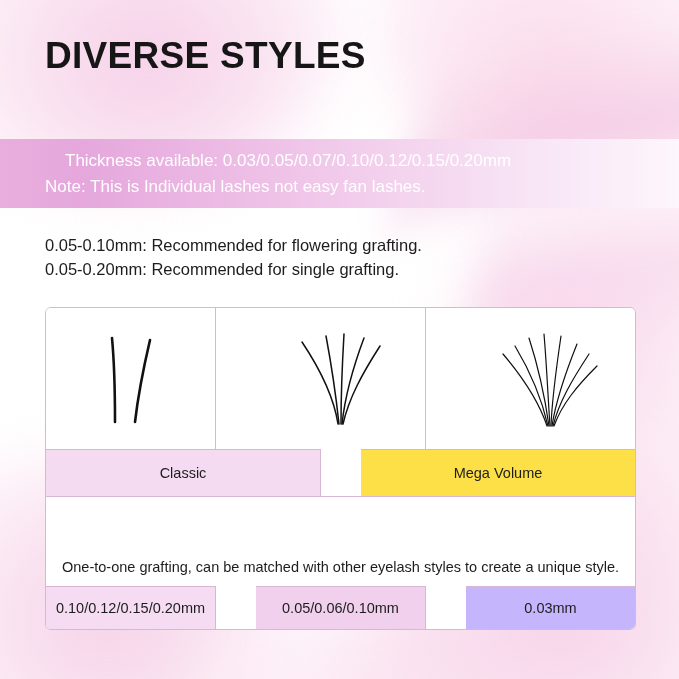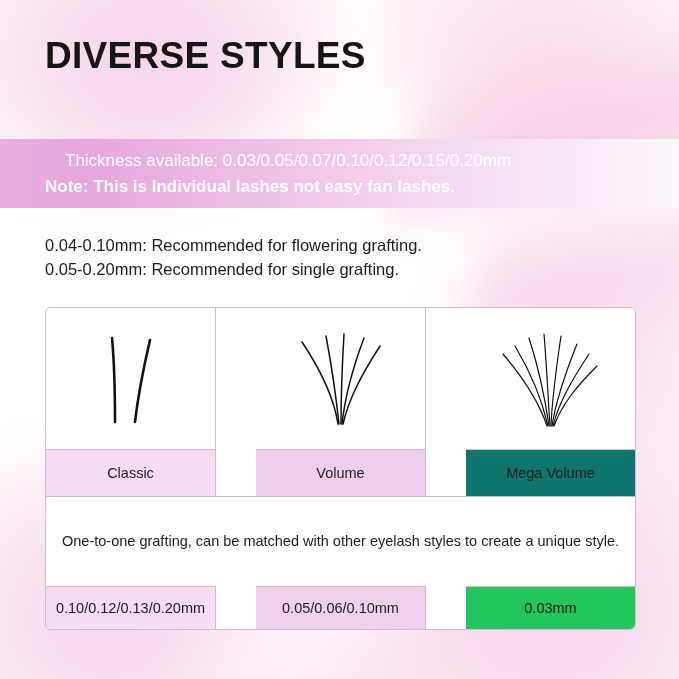--- a/index.html
+++ b/index.html
@@ -109,21 +109,21 @@
   }
   .banner-line1 {
     color: #ffffff;
     font-size: 17px;
     padding-left: 65px;
     line-height: 1.5;
   }
   .banner-line2 {
     color: #ffffff;
     font-size: 17px;
-    font-weight: bold;
+    font-weight: normal;
     padding-left: 45px;
     line-height: 1.5;
   }
 
   
   .notes {
     position: absolute;
     left: 45px;
     top: 234px;
     color: #1d1d1d;
@@ -162,40 +162,41 @@
     background: #ffffff;
   }
   .row-label .cell {
     height: 47px;
     border-top: 1px solid #d9b6d4;
     font-size: 14.5px;
     color: #1d1d1d;
   }
   .lbl-0 { background: #f4dbf1; }
   .lbl-1 { background: #efcdec; }
-  .lbl-2 { background: #0f766e; justify-content: center; }
+  .lbl-2 { background: #fde047; justify-content: center; }
 
   .row-desc .cell {
     height: 90px;
     border-top: 1px solid #d9b6d4;
     background: #ffffff;
     font-size: 14.5px;
     color: #1d1d1d;
     line-height: 1.45;
     padding: 8px 14px;
+    align-items: flex-end;
   }
   .row-size .cell {
     height: 43px;
     border-top: 1px solid #d9b6d4;
     font-size: 14.5px;
     color: #1d1d1d;
   }
   .sz-0 { background: #f5dcf2; }
   .sz-1 { background: #f0d0ed; }
-  .sz-2 { background: #22c55e; }
+  .sz-2 { background: #c4b5fd; }
 
   .lash-svg { display: block; }
 </style>
 </head>
 <body>
 
 <div class="page">
 
   <div class="bg-layer">
     <div class="blob blob-tl"></div>
@@ -213,21 +214,21 @@
     <div class="heading">
       <span class="line2">DIVERSE STYLES</span>
     </div>
 
     <div class="banner">
       <div class="banner-line1">Thickness available: 0.03/0.05/0.07/0.10/0.12/0.15/0.20mm</div>
       <div class="banner-line2">Note: This is Individual lashes not easy fan lashes.</div>
     </div>
 
     <div class="notes">
-      <div>0.04-0.10mm: Recommended for flowering grafting.</div>
+      <div>0.05-0.10mm: Recommended for flowering grafting.</div>
       <div>0.05-0.20mm: Recommended for single grafting.</div>
     </div>
 
     <div class="table">
 
       <div class="row row-img">
         <div class="cell">
           <span>
             <svg class="lash-svg" width="120" height="110" viewBox="0 0 120 110" aria-hidden="true">
               <g fill="none" stroke="#111111" stroke-linecap="round">
@@ -265,37 +266,34 @@
               </g>
             </svg>
           </span>
         </div>
       </div>
 
       <div class="row row-label">
         <div class="cell lbl-0">
           <span>Classic</span>
         </div>
-        <div class="cell lbl-1">
-          <span>Volume</span>
-        </div>
         <div class="cell lbl-2">
           <span>Mega Volume</span>
         </div>
       </div>
 
       <div class="row row-desc">
         <div class="cell">
           <span>One-to-one grafting, can be matched with other eyelash styles to create a unique style.</span>
         </div>
       </div>
 
       <div class="row row-size">
         <div class="cell sz-0">
-          <span>0.10/0.12/0.13/0.20mm</span>
+          <span>0.10/0.12/0.15/0.20mm</span>
         </div>
         <div class="cell sz-1">
           <span>0.05/0.06/0.10mm</span>
         </div>
         <div class="cell sz-2">
           <span>0.03mm</span>
         </div>
       </div>
 
     </div>

